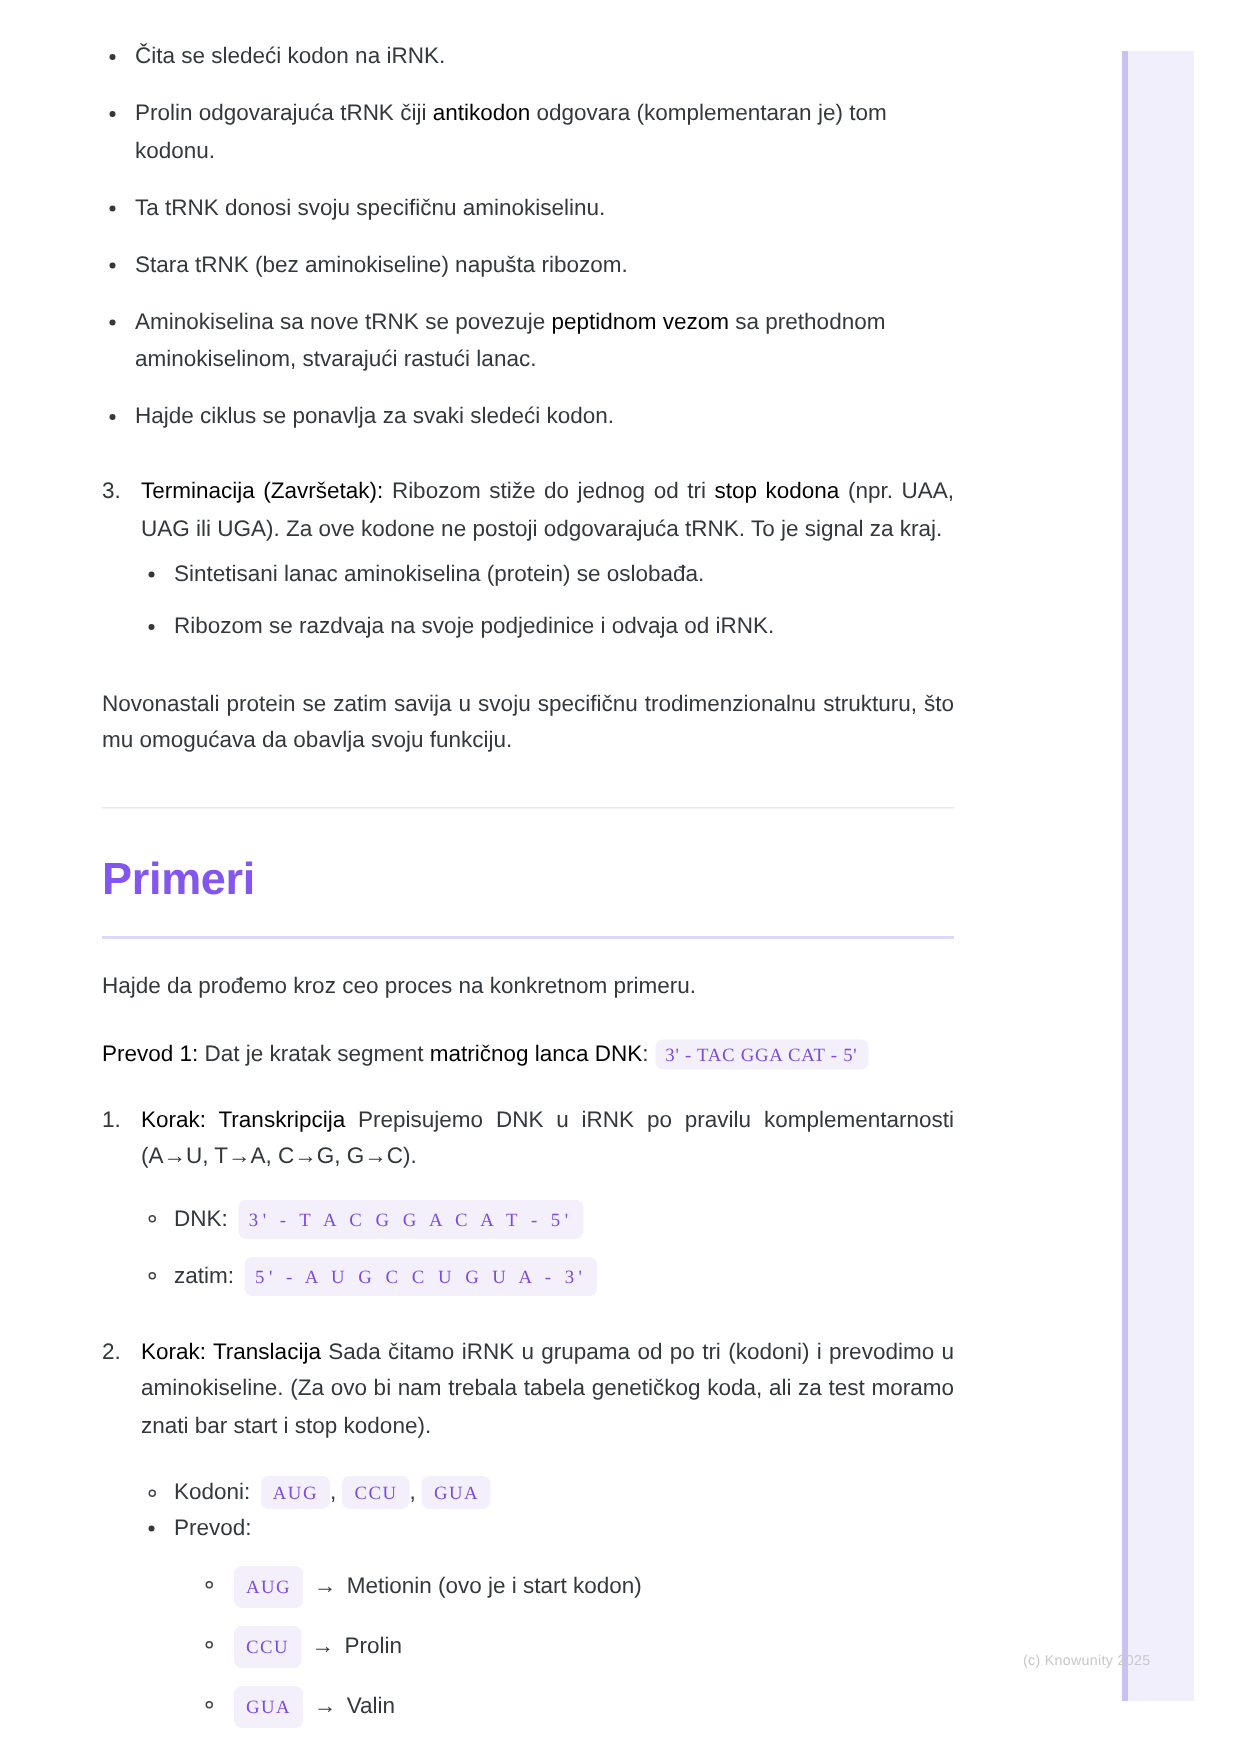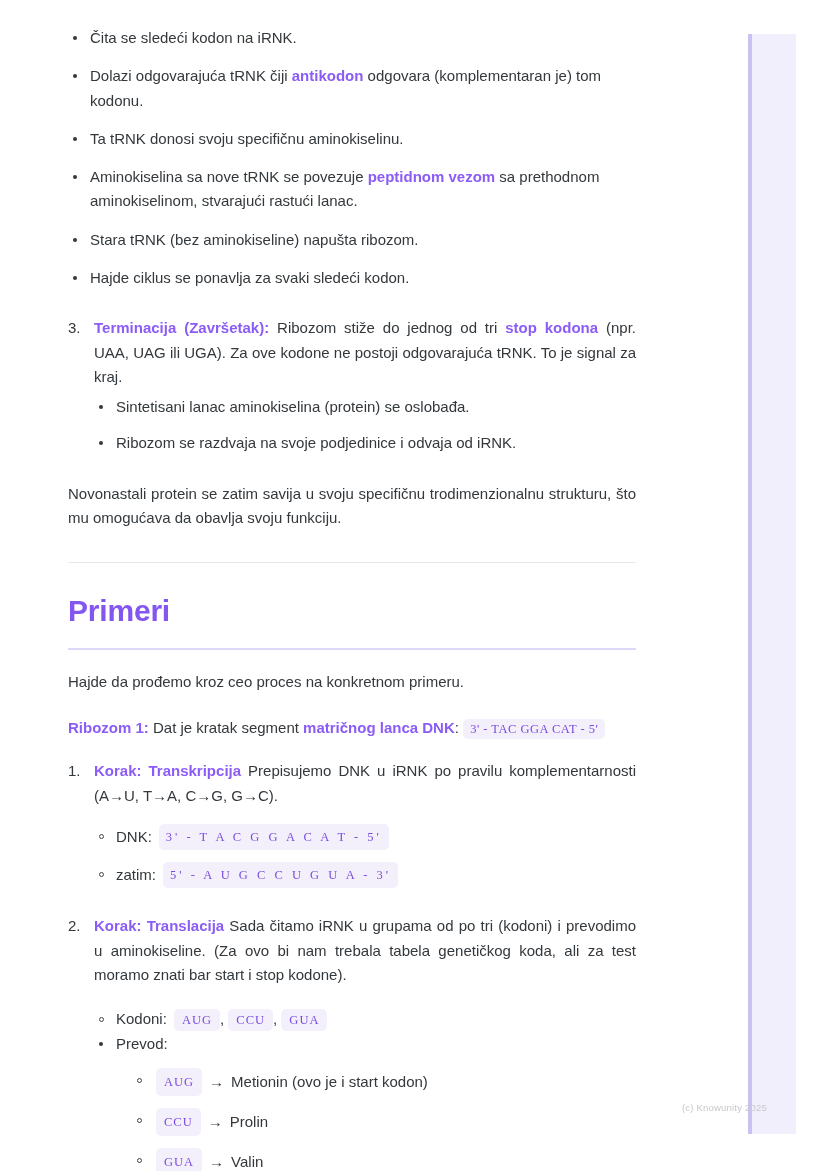--- a/index.html
+++ b/index.html
@@ -36,21 +36,21 @@
   }
 
   
   .para {
     font-size: 15px;
     line-height: 1.62;
     color: #33383c;
     text-align: justify;
     margin: 0;
   }
-  b, .b { font-weight: 700; color: #8b5cf6; }
+  b, .b { font-weight: 400; color: #000000; }
 
   
   ul.bul, ol.num {
     margin: 0;
     padding: 0;
     list-style: none;
   }
   li.bullet-item {
     position: relative;
     padding-left: 22px;
@@ -180,30 +180,30 @@
 
 <div class="page">
 
   <div class="sp-26"></div>
 
   <ul class="bul">
     <li class="bullet-item">
       <span>Čita se sledeći kodon na iRNK.</span>
     </li>
     <li class="bullet-item">
-      <span>Dolazi odgovarajuća tRNK čiji </span><b>antikodon</b><span> odgovara (komplementaran je) tom kodonu.</span>
+      <span>Prolin odgovarajuća tRNK čiji </span><b>antikodon</b><span> odgovara (komplementaran je) tom kodonu.</span>
     </li>
     <li class="bullet-item">
       <span>Ta tRNK donosi svoju specifičnu aminokiselinu.</span>
     </li>
     <li class="bullet-item">
+      <span>Stara tRNK (bez aminokiseline) napušta ribozom.</span>
+    </li>
+    <li class="bullet-item">
       <span>Aminokiselina sa nove tRNK se povezuje </span><b>peptidnom vezom</b><span> sa prethodnom aminokiselinom, stvarajući rastući lanac.</span>
-    </li>
-    <li class="bullet-item">
-      <span>Stara tRNK (bez aminokiseline) napušta ribozom.</span>
     </li>
     <li class="bullet-item">
       <span>Hajde ciklus se ponavlja za svaki sledeći kodon.</span>
     </li>
   </ul>
 
   <div class="sp-12"></div>
 
   <ol class="num">
     <li class="num-item">
@@ -235,21 +235,21 @@
   <div style="height:19px;"></div>
 
   <hr class="rule-purple">
 
   <div style="height:20px;"></div>
 
   <p class="para" style="text-align:left;">Hajde da prođemo kroz ceo proces na konkretnom primeru.</p>
 
   <div style="height:19px;"></div>
 
-  <p class="para" style="text-align:left;line-height:1.9;"><b>Ribozom 1:</b><span> Dat je kratak segment </span><b>matričnog lanca DNK</b><span>:</span> <code class="code">3' - TAC GGA CAT - 5'</code></p>
+  <p class="para" style="text-align:left;line-height:1.9;"><b>Prevod 1:</b><span> Dat je kratak segment </span><b>matričnog lanca DNK</b><span>:</span> <code class="code">3' - TAC GGA CAT - 5'</code></p>
 
   <div style="height:17px;"></div>
 
   <ol class="num">
     <li class="num-item">
       <span class="num-marker">1.</span>
       <b>Korak: Transkripcija</b><span> Prepisujemo DNK u iRNK po pravilu komplementarnosti (A→U, T→A, C→G, G→C).</span>
       <ul class="bul" style="margin-top:16px;">
         <li class="circle-item" style="padding-left:22px;">
           <span>DNK:</span>

